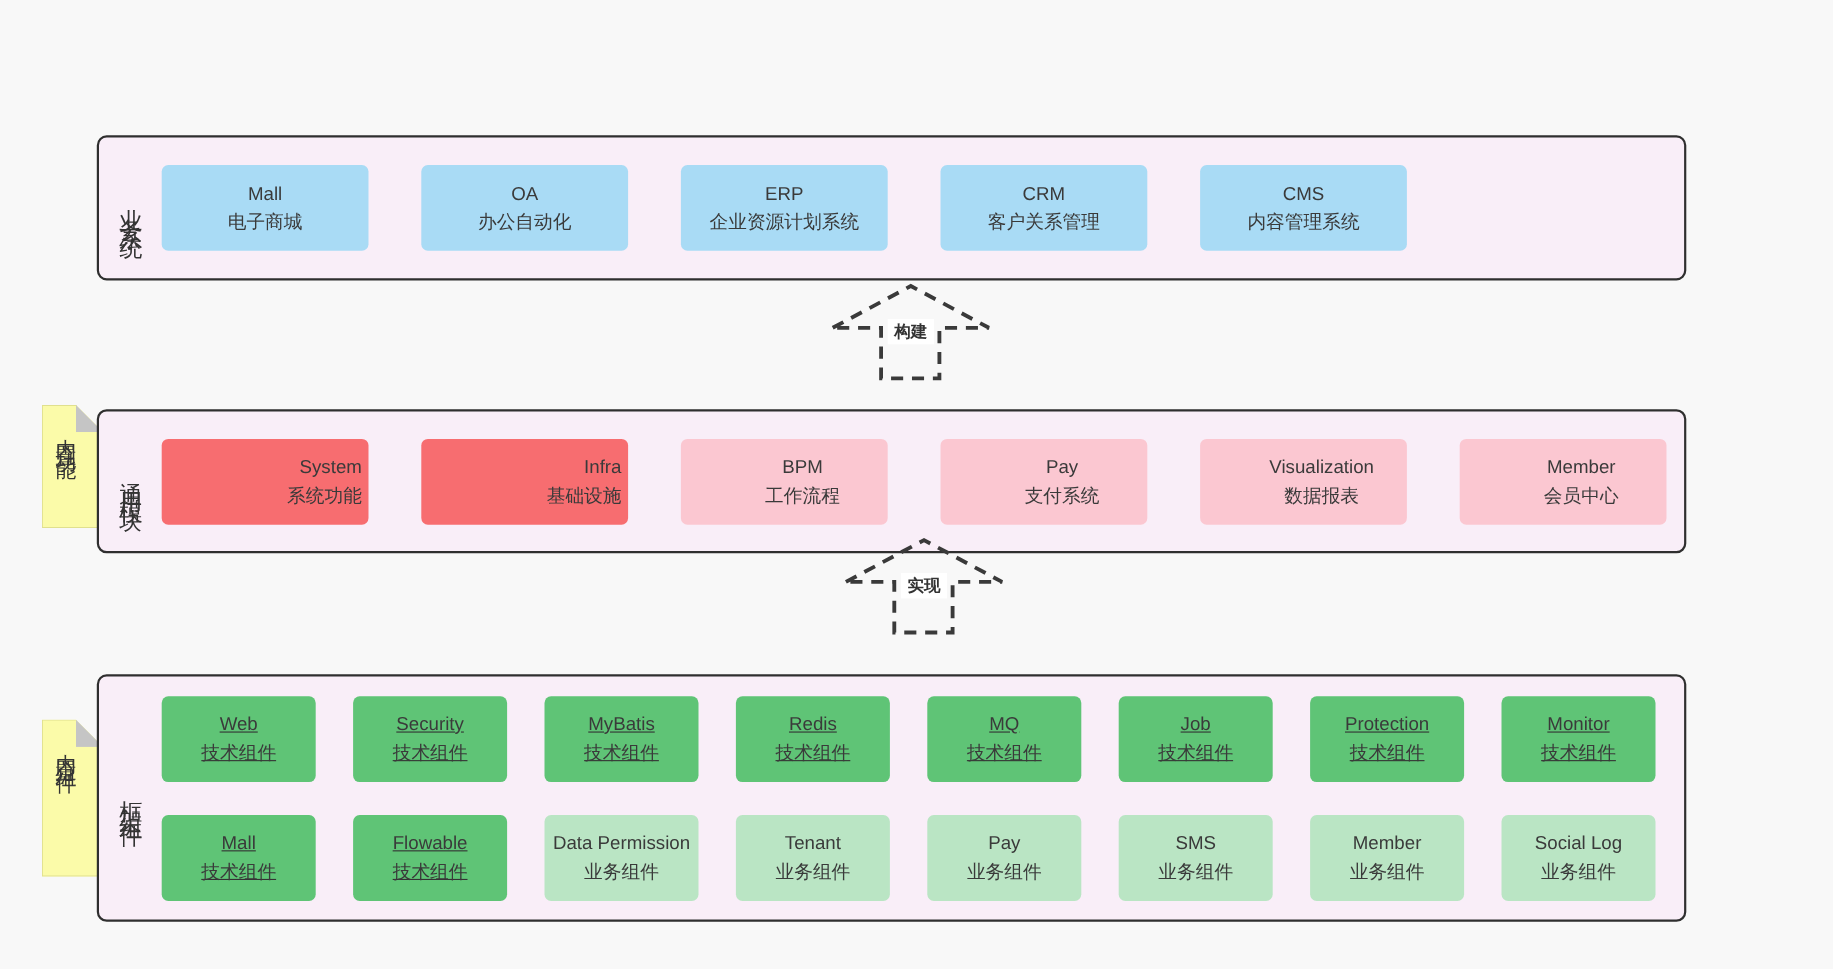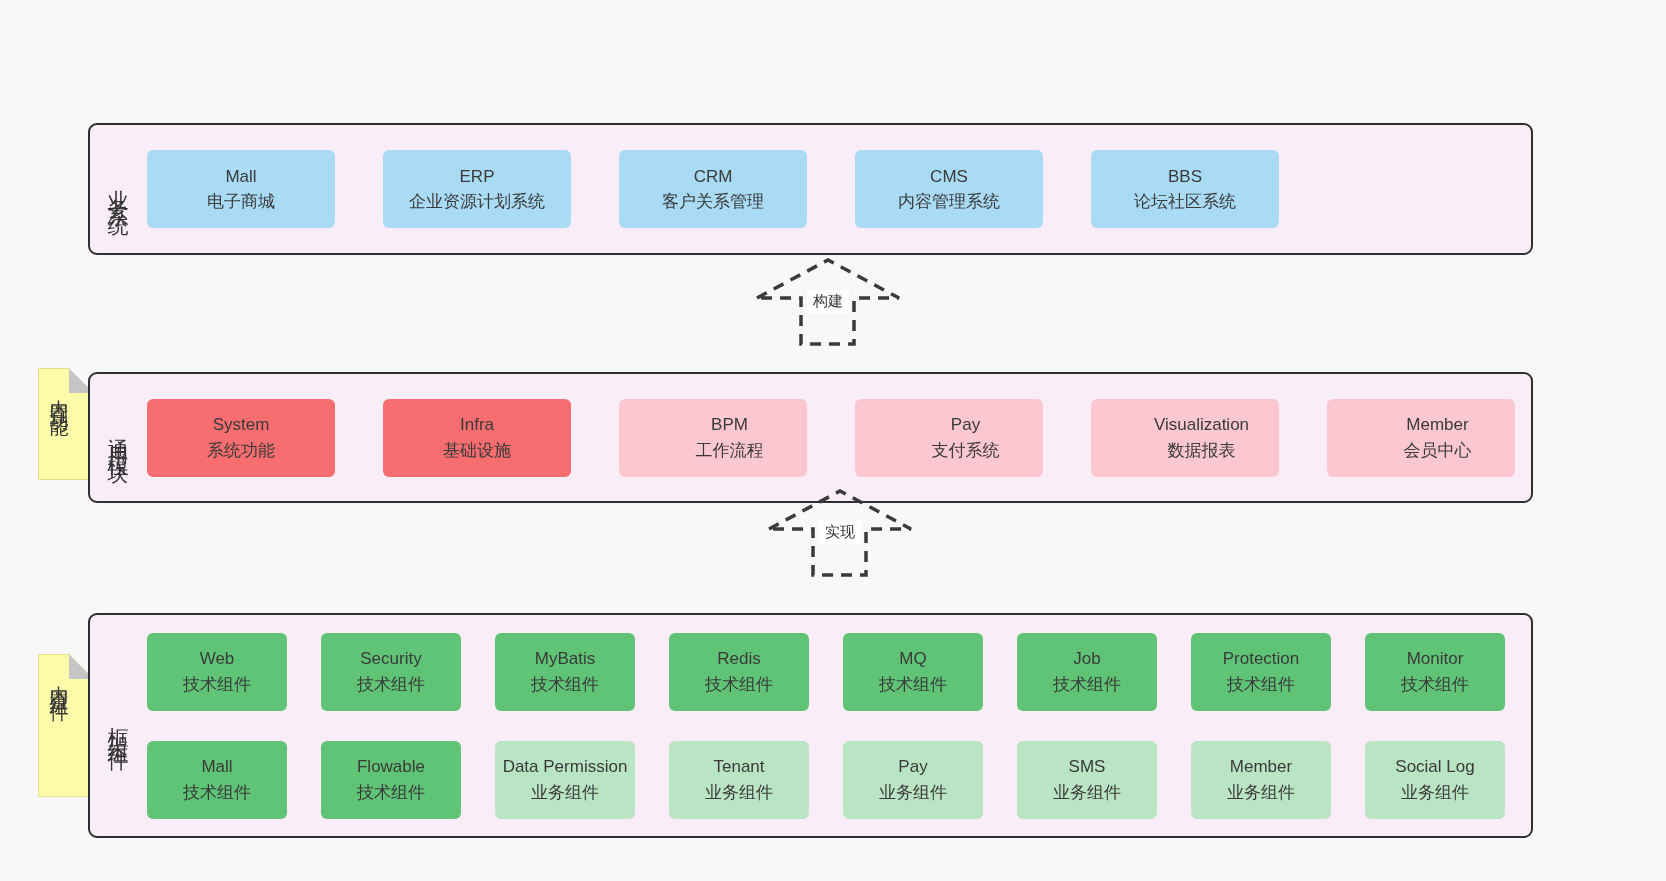--- a/index.html
+++ b/index.html
@@ -65,23 +65,23 @@
     flex-direction: column;
     align-items: center;
     justify-content: center;
     text-align: center;
     padding: 2px 6px;
     line-height: 1.5;
     font-size: 17px;
   }
   .layer-2 .box { width: 140px; }
   .c-blue        { background: var(--blue, #a9dbf5); }
-  .c-red         { background: var(--red, #f76d70); }
+  .c-red         { background: var(--red, #f76d70); align-items: flex-end; }
   .c-pink        { background: var(--pink, #fbc7d1); padding-left: 39px; }
-  .c-green_dark  { background: var(--green-dark, #5fc476); }
+  .c-green_dark  { background: var(--green-dark, #5fc476); text-decoration: underline; }
   .c-green_light { background: var(--green-light, #bae5c4); }
   .box-title, .box-subtitle { color: #3a3a3a; }
   
   .sticky-tab {
     position: absolute;
     width: 56px;
     background: var(--yellow-tab, #fbfba9);
     z-index: 0;
     box-sizing: border-box;
     clip-path: polygon(0 0, calc(100% - 25px) 0, 100% 25px, 100% 100%, 0 100%);
@@ -118,20 +118,21 @@
   .arrow-label {
     position: absolute;
     left: 50%;
     top: 34px;
     transform: translateX(-50%);
     background: #ffffff;
     padding: 2px 6px;
     font-size: 15px;
     color: var(--text, #333);
     white-space: nowrap;
+    font-weight: bold;
   }
 </style>
 </head>
 <body>
 
 <div class="canvas">
 
   <div class="sticky-tab tab-1">
     <span class="fold"></span>
     <span class="tab-text">内置功能</span>
@@ -145,34 +146,34 @@
     <div class="side-label">
       <span>业务系统</span>
     </div>
     <div class="rows">
         <div class="box-row">
           <div class="box c-blue">
             <div class="box-title">Mall</div>
             <div class="box-subtitle">电子商城</div>
           </div>
           <div class="box c-blue">
+            <div class="box-title">OA</div>
+            <div class="box-subtitle">办公自动化</div>
+          </div>
+          <div class="box c-blue">
             <div class="box-title">ERP</div>
             <div class="box-subtitle">企业资源计划系统</div>
           </div>
           <div class="box c-blue">
             <div class="box-title">CRM</div>
             <div class="box-subtitle">客户关系管理</div>
           </div>
           <div class="box c-blue">
             <div class="box-title">CMS</div>
             <div class="box-subtitle">内容管理系统</div>
-          </div>
-          <div class="box c-blue">
-            <div class="box-title">BBS</div>
-            <div class="box-subtitle">论坛社区系统</div>
           </div>
         </div>
       </div>
   </section>
 
   <div class="arrow arrow-0">
     <svg width="156" height="92" viewBox="0 0 156 92">
       <path d="M7,42 L78,4 L149,42 L104,42 L104,88 L51,88 L51,42 Z" fill="none" stroke="#3a3a3a" stroke-width="3.5" stroke-dasharray="11 8"></path>
     </svg>
     <span class="arrow-label">构建</span>

